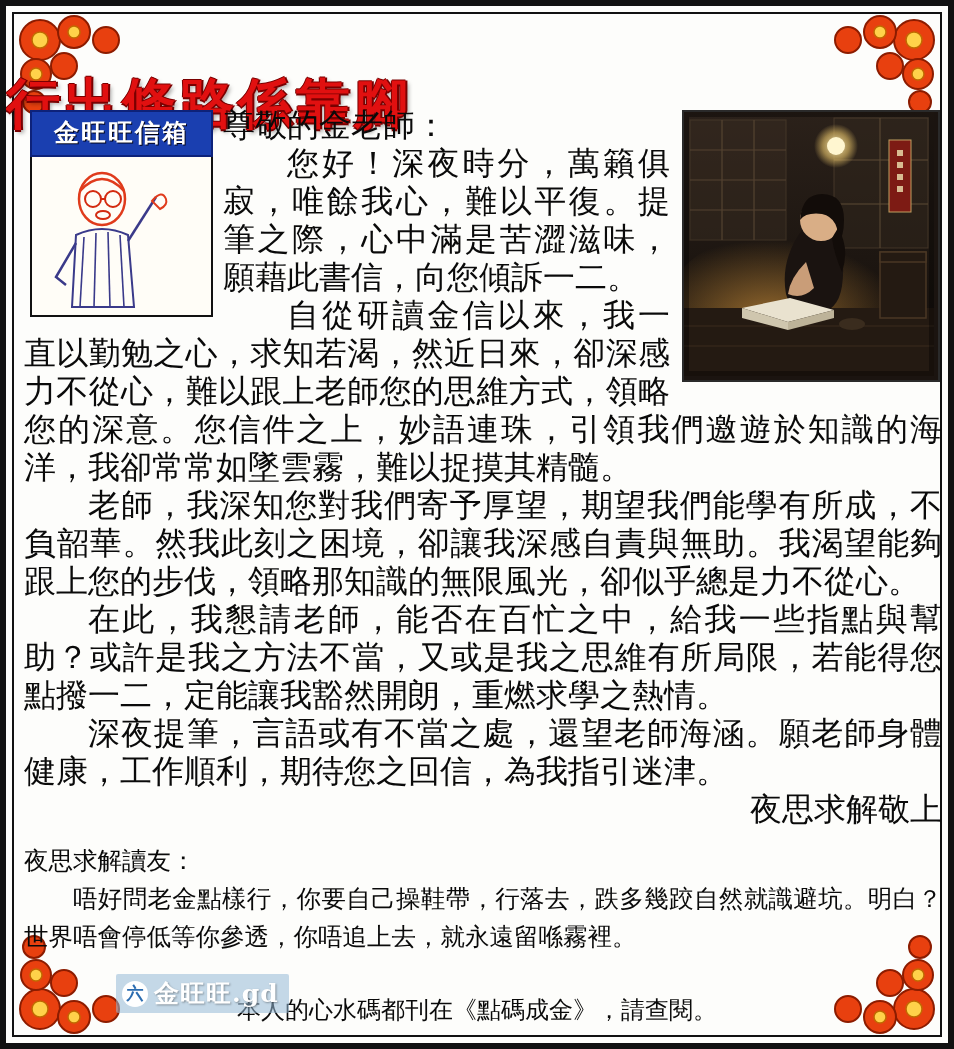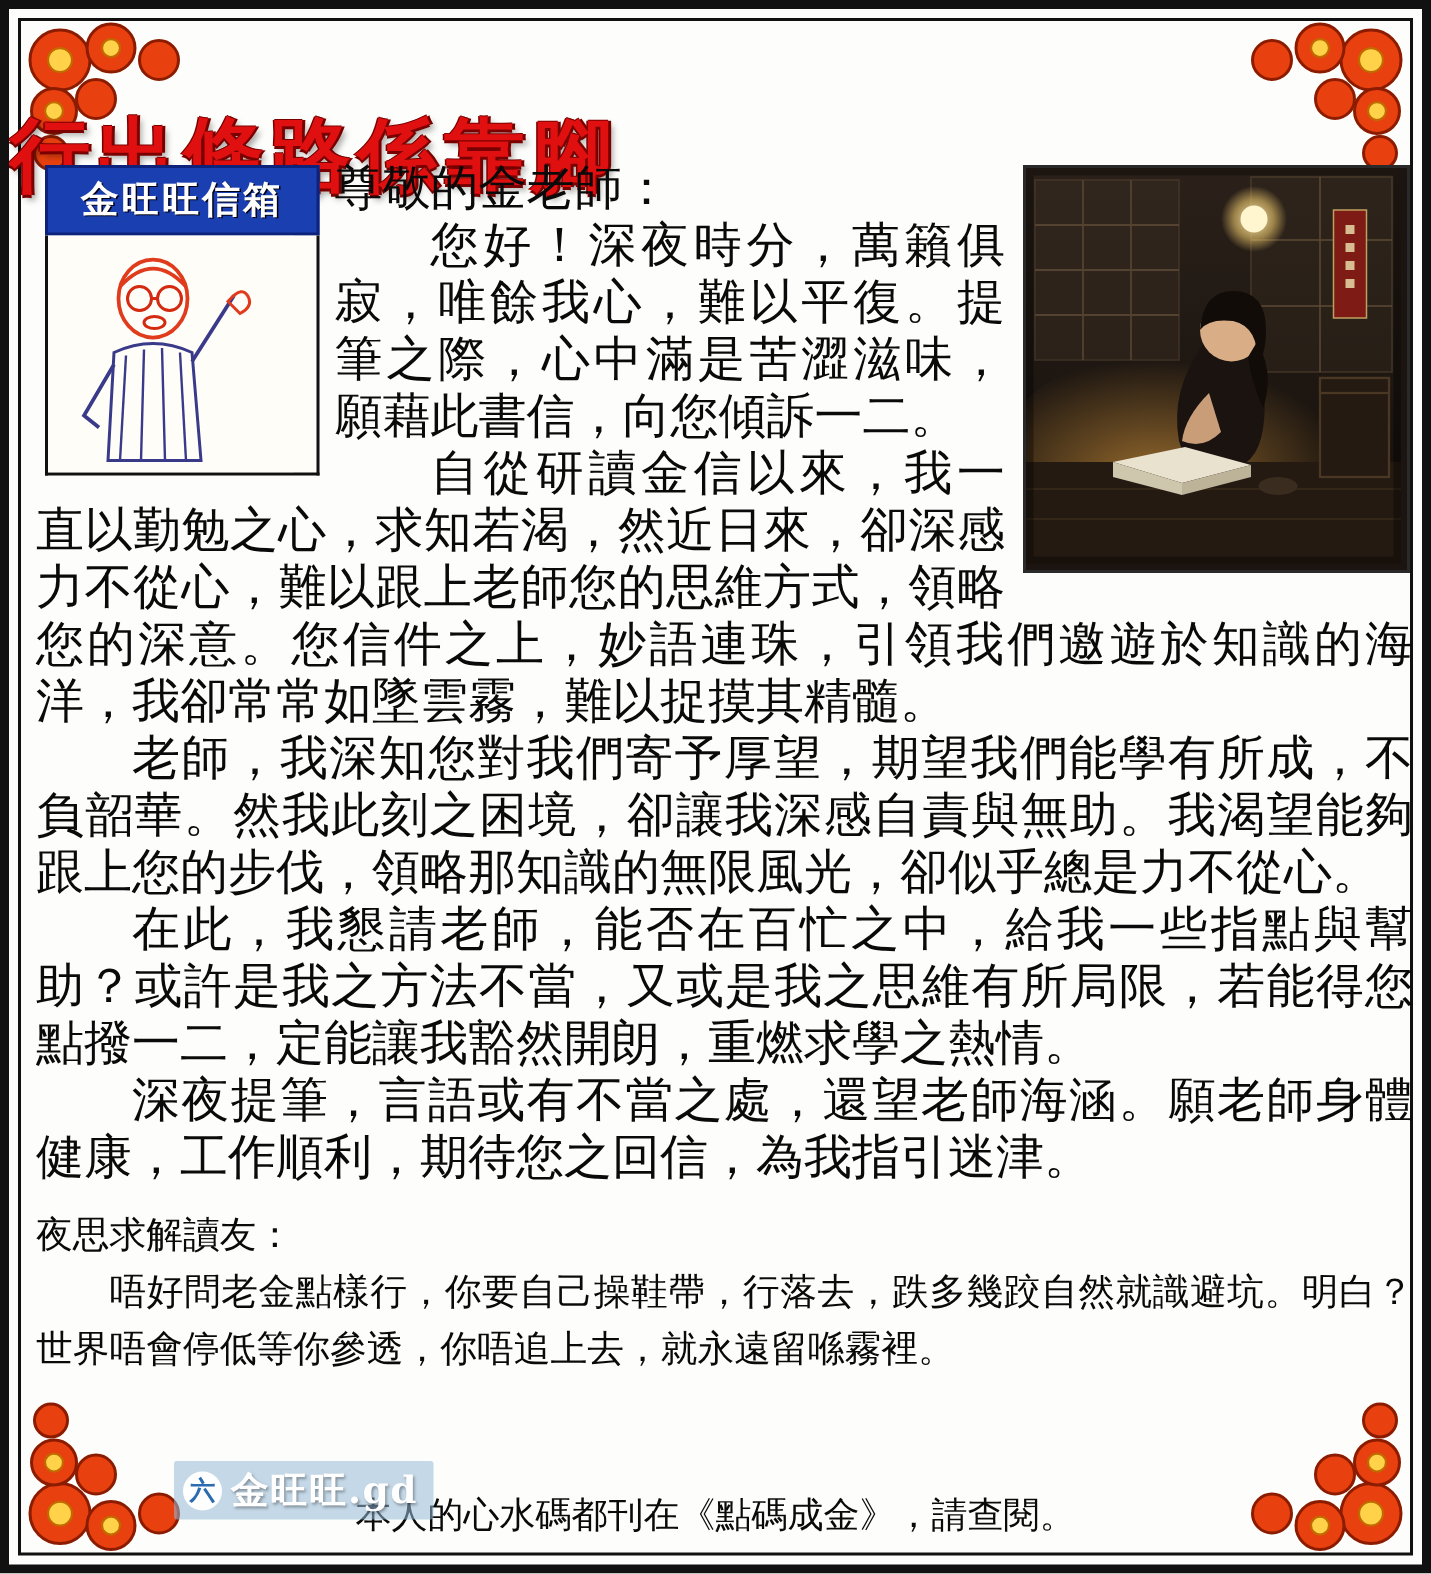--- a/index.html
+++ b/index.html
@@ -382,20 +382,21 @@
     </div>
 
     <div class="letter">
       <p>尊敬的金老師：</p>
       <p class="indent">您好！深夜時分，萬籟俱寂，唯餘我心，難以平復。提筆之際，心中滿是苦澀滋味，願藉此書信，向您傾訴一二。</p>
       <p class="indent">自從研讀金信以來，我一直以勤勉之心，求知若渴，然近日來，卻深感力不從心，難以跟上老師您的思維方式，領略您的深意。您信件之上，妙語連珠，引領我們邀遊於知識的海洋，我卻常常如墜雲霧，難以捉摸其精髓。</p>
       <div class="clear"></div>
       <p class="indent">老師，我深知您對我們寄予厚望，期望我們能學有所成，不負韶華。然我此刻之困境，卻讓我深感自責與無助。我渴望能夠跟上您的步伐，領略那知識的無限風光，卻似乎總是力不從心。</p>
       <p class="indent">在此，我懇請老師，能否在百忙之中，給我一些指點與幫助？或許是我之方法不當，又或是我之思維有所局限，若能得您點撥一二，定能讓我豁然開朗，重燃求學之熱情。</p>
       <p class="indent">深夜提筆，言語或有不當之處，還望老師海涵。願老師身體健康，工作順利，期待您之回信，為我指引迷津。</p>
+      <p class="sign-right">夜思求解敬上</p>
     </div>
 
     <div class="gap"></div>
 
     <div class="reply">
       <p>夜思求解讀友：</p>
       <p class="indent">唔好問老金點樣行，你要自己操鞋帶，行落去，跌多幾跤自然就識避坑。明白？世界唔會停低等你參透，你唔追上去，就永遠留喺霧裡。</p>
 
     </div>
   </div>

